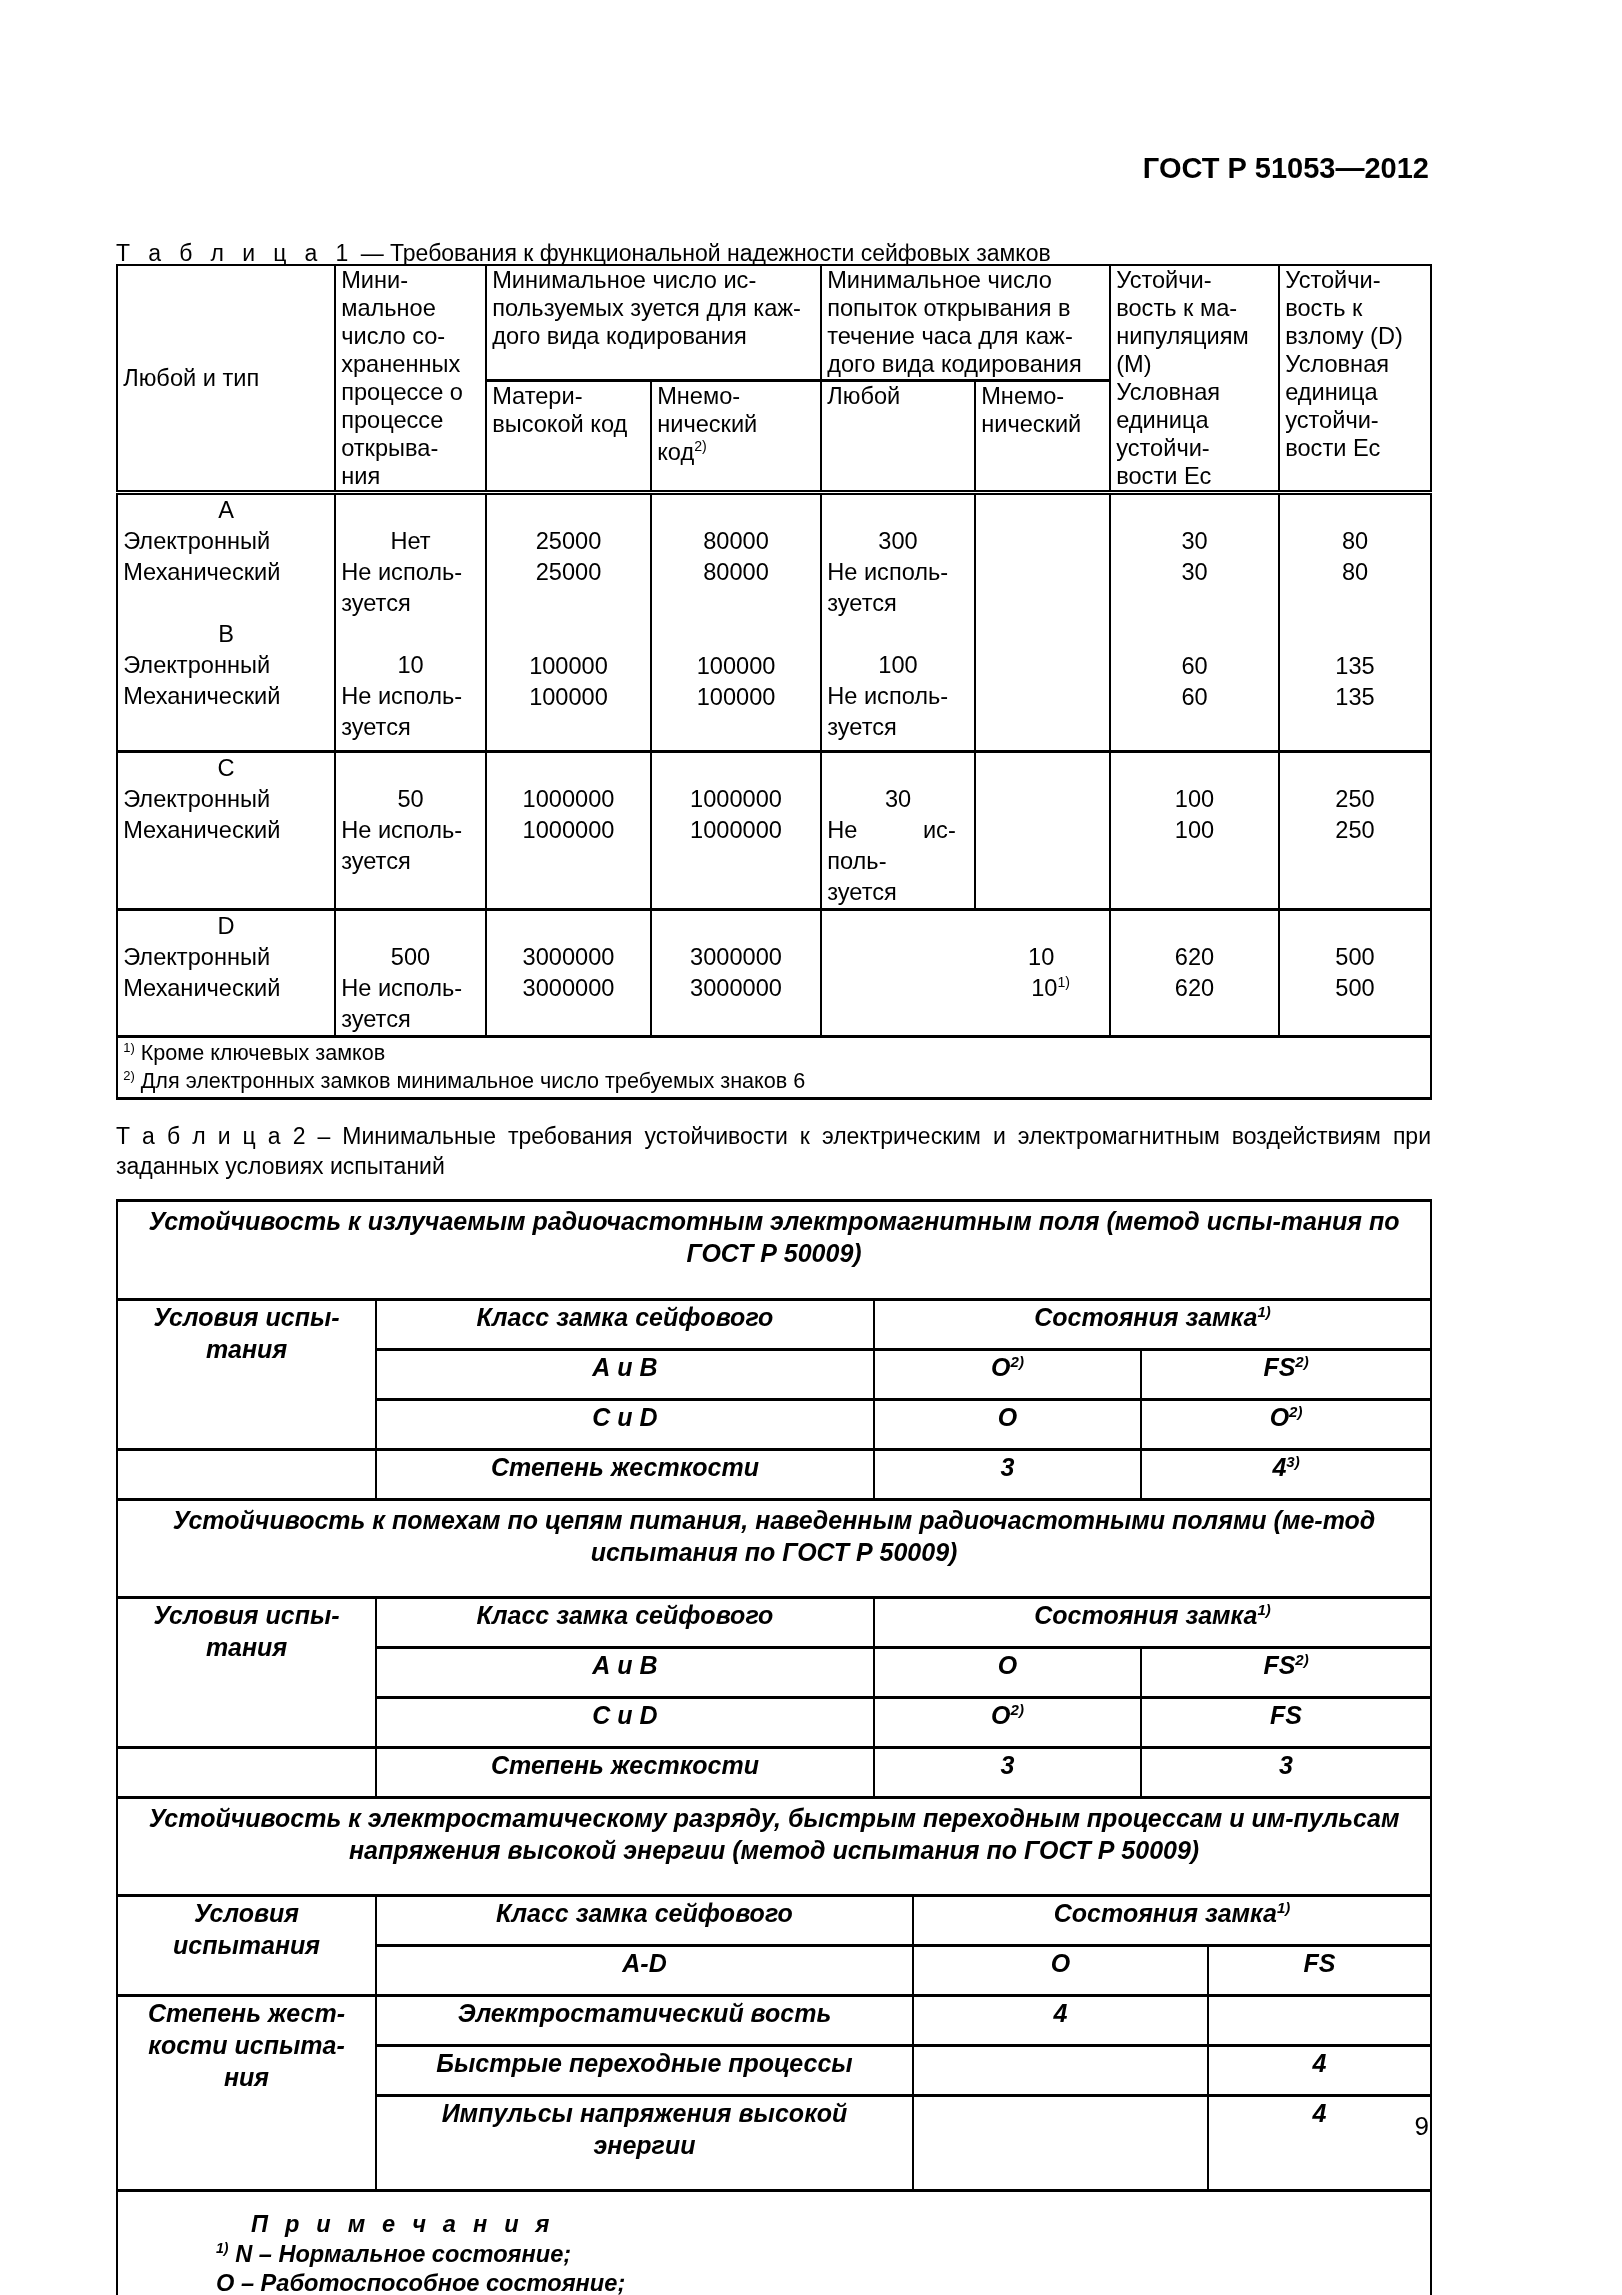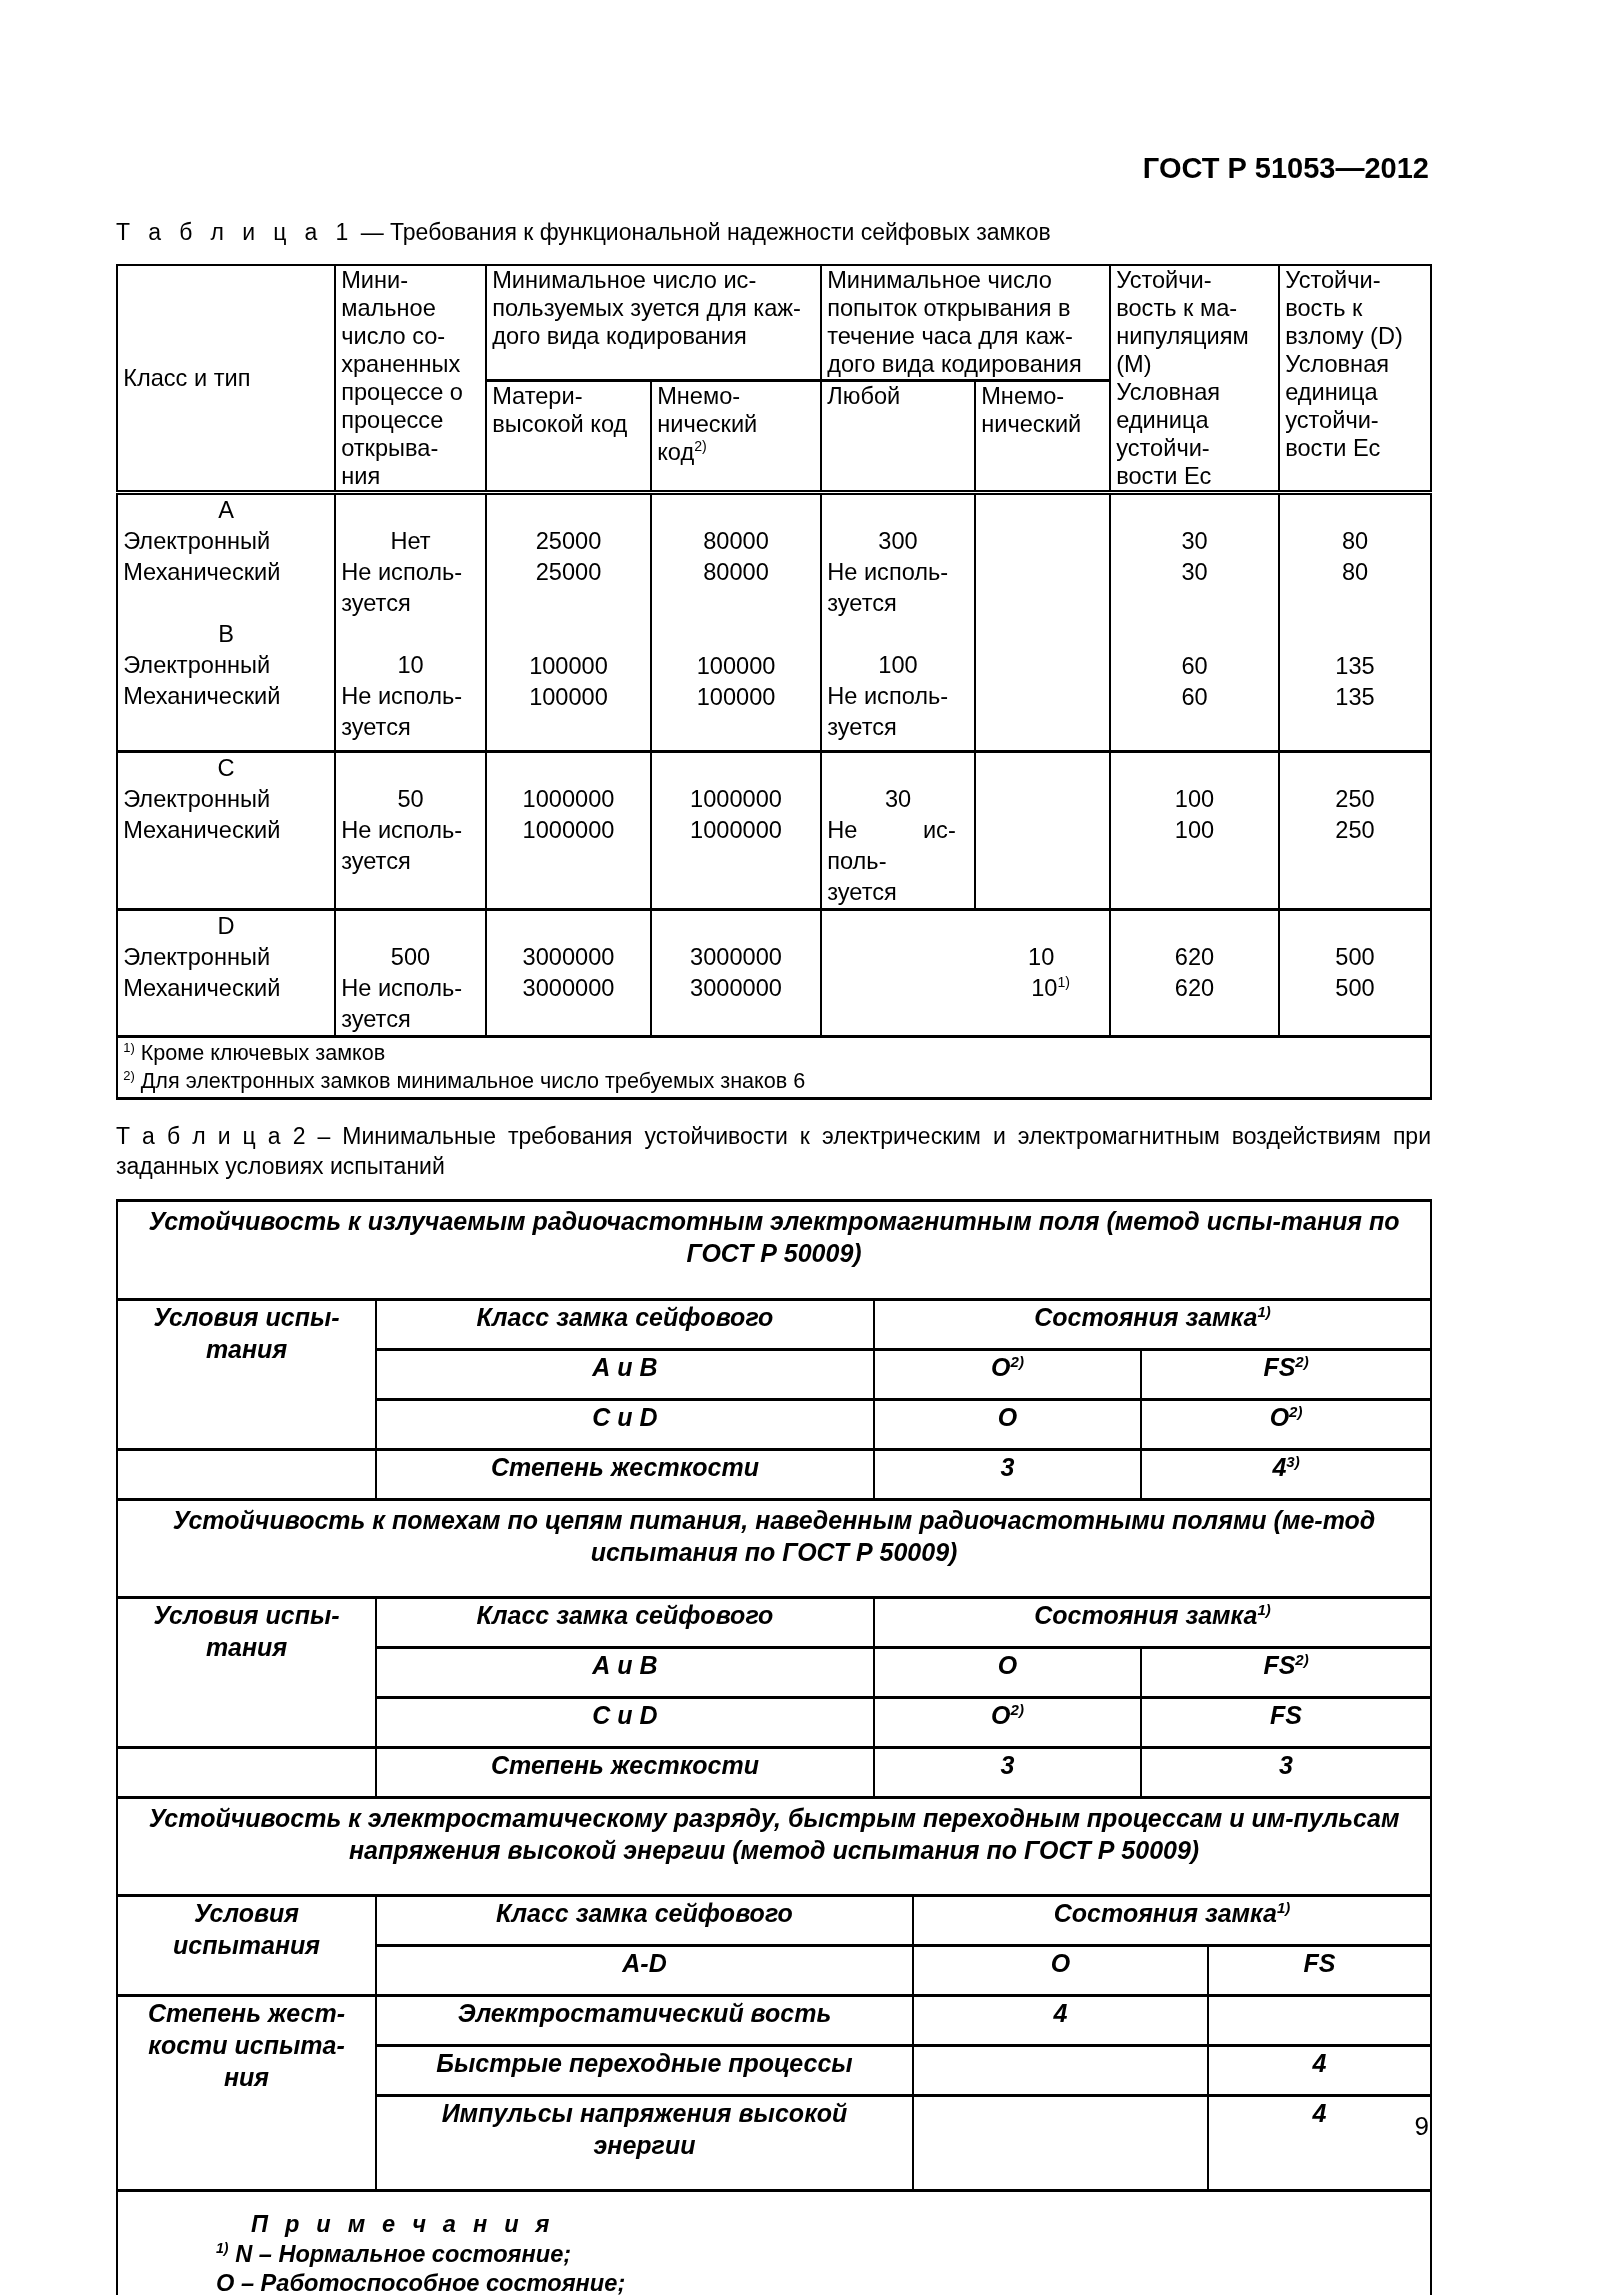--- a/index.html
+++ b/index.html
@@ -1,20 +1,20 @@
 <!DOCTYPE html>
 <html style="font-size:10.5px"><head>
 <meta charset="utf-8">
 <style>
   html, body { margin: 0; padding: 0; background: #ffffff; }
   body { width: 1623px; height: 2295px; position: relative; overflow: hidden;
          font-family: "Liberation Sans", sans-serif; color: #000; }
   .abs { position: absolute; }
   .doc-code { right: 194px; top: 152px; font-size: 29px; font-weight: bold; letter-spacing: 0px; }
-  .caption { left: 116px; font-size: 23px; line-height: 30px; }
+  .caption { left: 116px; font-size: 23px; line-height: 30px; margin-top: 21px; }
   .caption .spaced { letter-spacing: 5.9px; }
   .caption2 { left: 116px; width: 1315px; font-size: 23px; line-height: 30px; text-align: justify; text-align-last: left; }
 
   table { border-collapse: collapse; table-layout: fixed; }
   td { border: 2px solid #000; padding: 0 5.2px; vertical-align: top; font-size: 23.6px; line-height: 29.4px; }
 
   
   #t1 { left: 116px; top: 264px; width: 1315px; }
   #t1 td { overflow: hidden; margin-top: 8px; }
   #t1 .hdr td { line-height: 28px; }
@@ -51,21 +51,21 @@
       <col style="width:151px">
       <col style="width:165px">
       <col style="width:170px">
     <col style="width:154px">
       <col style="width:135px">
       <col style="width:169px">
       <col style="width:152px">
   </colgroup>
   <tbody>
       <tr class="hdr" style="height:115px">
-    <td rowspan="2" style="vertical-align:middle">Класс и тип</td>
+    <td rowspan="2" style="vertical-align:middle">Любой и тип</td>
     <td rowspan="2">
           <div class="lines">
             <div>Мини-</div>
             <div>мальное</div>
             <div>число со-</div>
             <div>храненных</div>
             <div>процессе о</div>
             <div>процессе</div>
             <div>открыва-</div>
             <div>ния</div>

